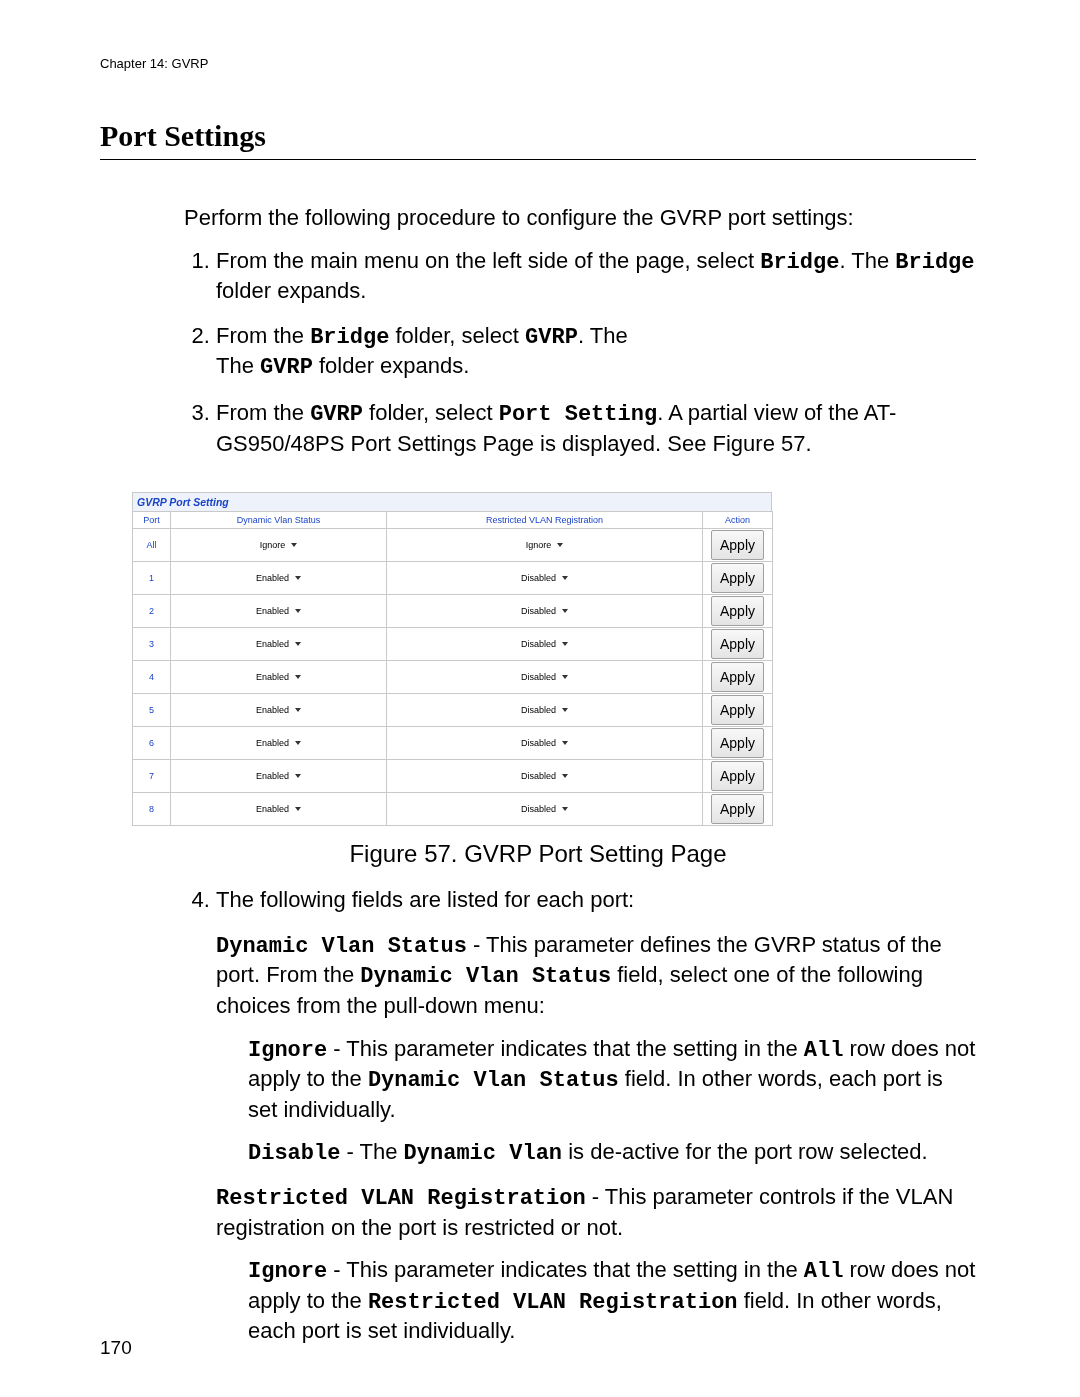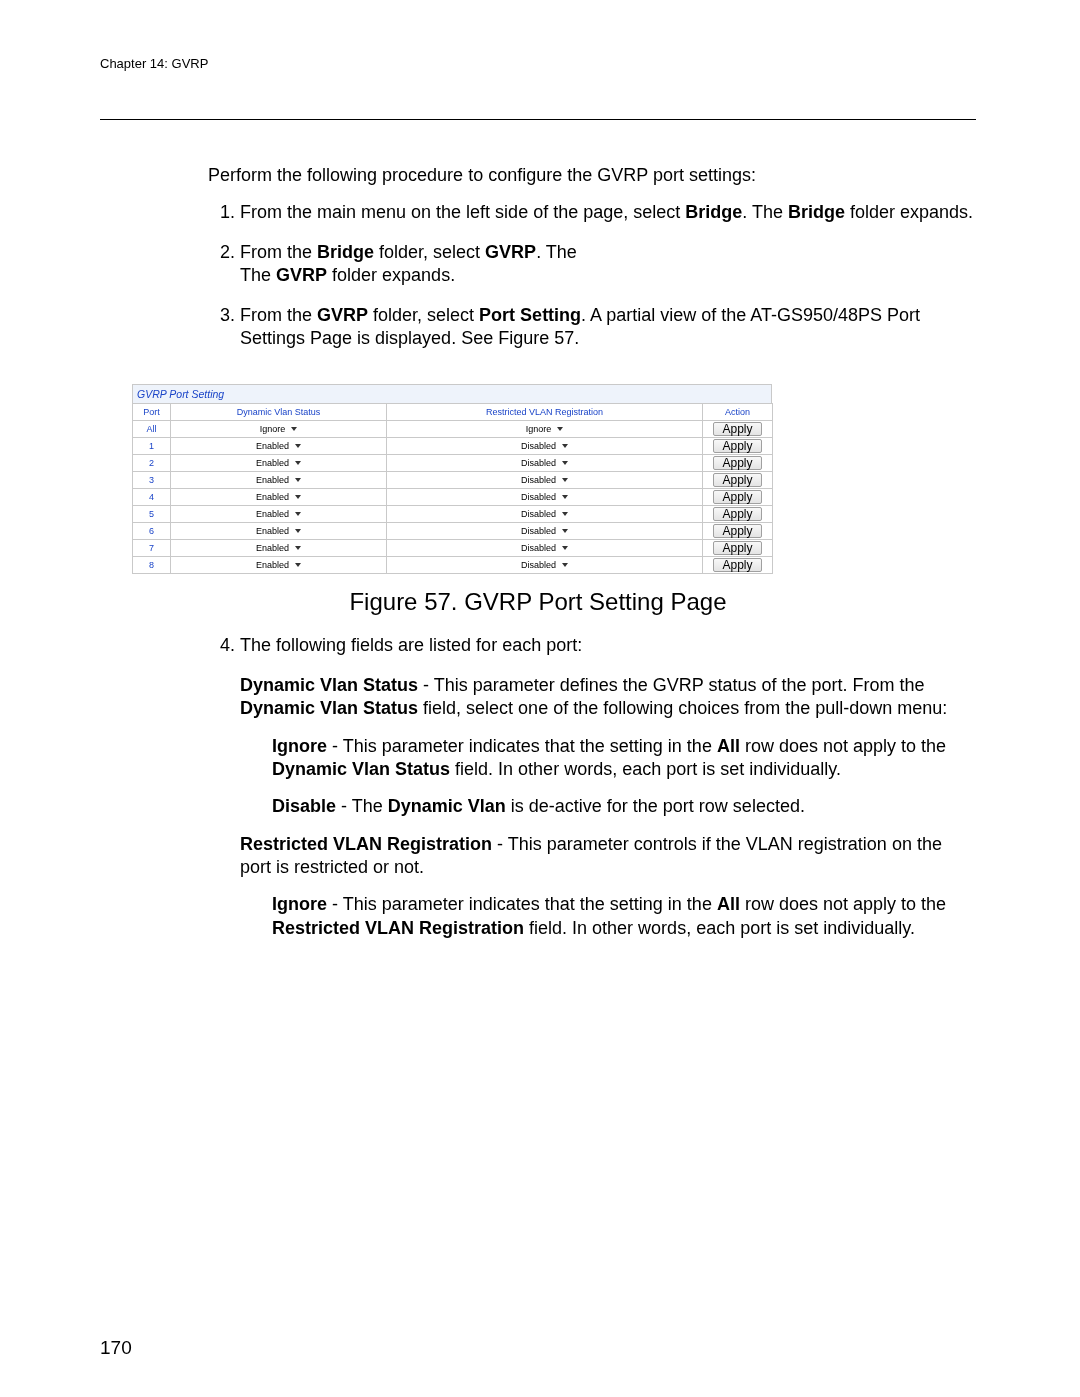--- a/index.html
+++ b/index.html
@@ -26,46 +26,46 @@
     font-size: 30px;
     font-weight: bold;
     margin: 0 0 6px 0;
   }
   .title-rule {
     border: none;
     border-top: 1px solid #000;
     margin: 0 0 44px 0;
   }
   .body-indent {
-    margin-left: 108px;
-    font-size: 18px;
+    margin-left: 84px;
+    font-size: 22px;
     line-height: 1.3;
   }
   .body-indent p { margin: 0 0 14px 0; }
   ol.steps {
     list-style: decimal;
     padding-left: 32px;
     margin: 0;
   }
   ol.steps > li { margin-bottom: 16px; }
   .field-block { margin-left: 32px; margin-bottom: 14px; }
   .field-block-inner { margin-left: 32px; margin-bottom: 14px; }
   .fig-caption { text-align: center; font-size: 24px; margin: 14px 0 18px 0; }
-  b { font-weight: bold; }
+  b { font-weight: bold; font-family: Liberation Mono, monospace; }
 
   
   .screenshot {
     margin: 34px 0 0 32px;
     width: 640px;
     font-size: 9px;
     font-family: Arial, sans-serif;
   }
   .shot-title {
     color: #1a44c8;
-    font-weight: normal;
+    font-weight: bold;
     font-style: italic;
     background: #eef3fb;
     padding: 3px 4px;
     border: 1px solid #c9c9c9;
     border-bottom: none;
     font-size: 10.5px;
   }
   table.gvrp {
     border-collapse: collapse;
     width: 100%;
@@ -99,38 +99,39 @@
     width: 0; height: 0;
     border-left: 3px solid transparent;
     border-right: 3px solid transparent;
     border-top: 4px solid #333;
   }
   .apply-btn {
     display: inline-block;
     background: linear-gradient(#f8f8f8,#e4e4e4);
     border: 1px solid #a0a0a0;
     border-radius: 2px;
-    font-size: 12px;
-    padding: 0 8px;
+    font-size: 14px;
+    padding: 8px 8px;
     line-height: 12px;
     font-family: Arial, sans-serif;
   }
   .page-num {
     position: absolute;
     left: 100px;
     bottom: 38px;
     font-size: 19px;
   }
 </style>
 </head>
 <body>
 
 <div class="page">
   <div class="chapter-header">Chapter 14: GVRP</div>
 
+  <h1 class="title">Port Settings</h1>
   <hr class="title-rule">
 
   <div class="body-indent">
     <p>Perform the following procedure to configure the GVRP port settings:</p>
 
     <ol class="steps">
       <li>
         <span>From the main menu on the left side of the page, select </span><b>Bridge</b><span>. The </span><b>Bridge</b><span> folder expands.</span>
       </li>
       <li>

